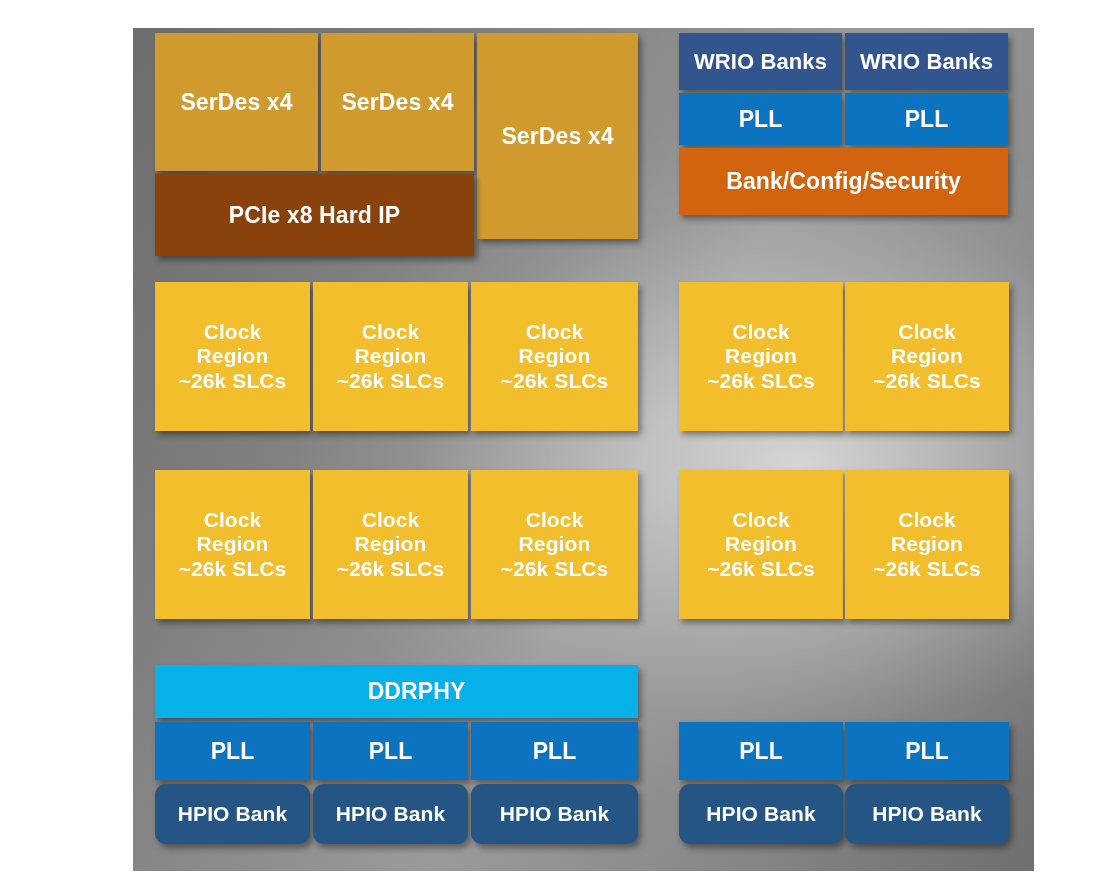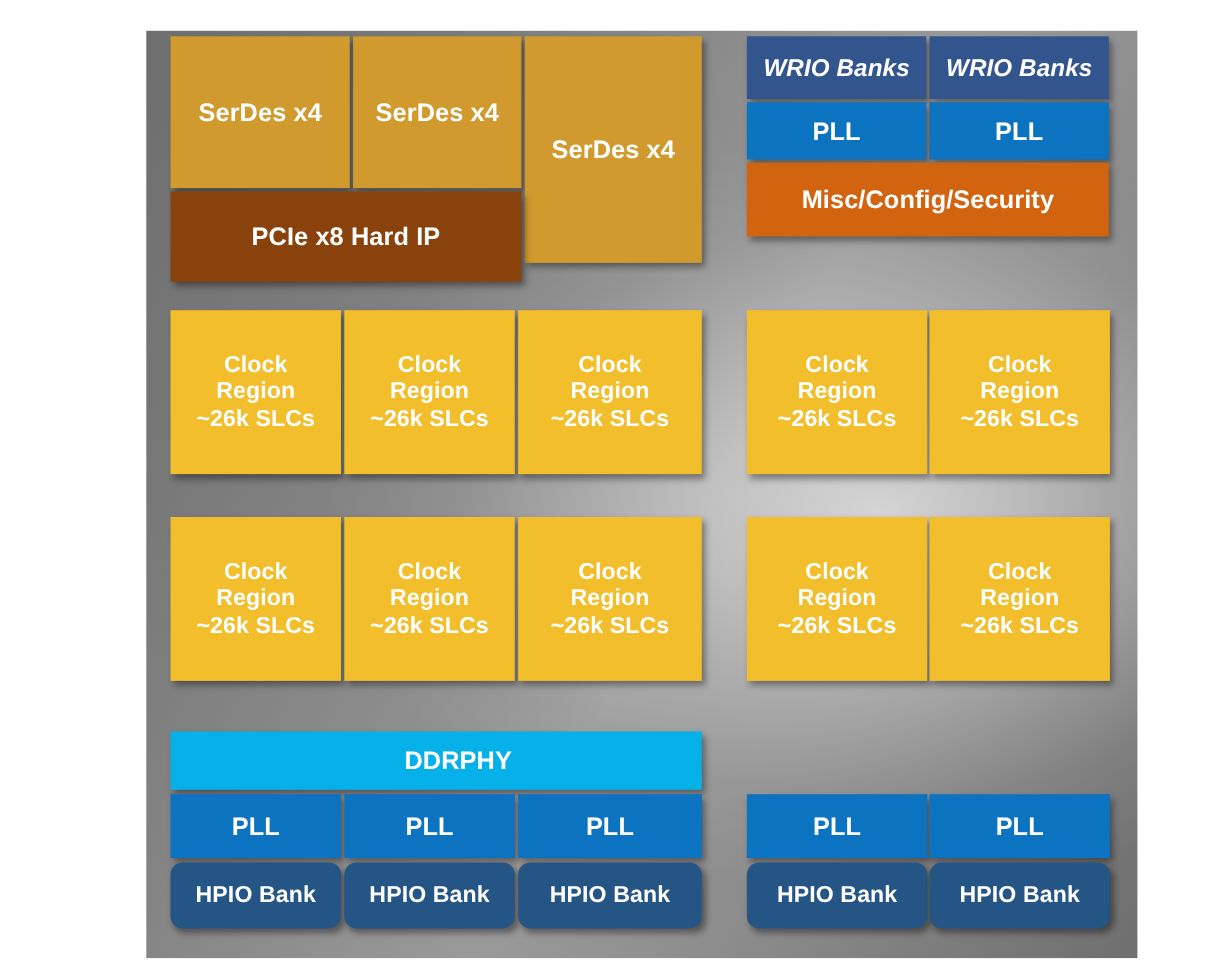--- a/index.html
+++ b/index.html
@@ -62,21 +62,21 @@
   .t-pll-top  { font-size: 23px; }
   .t-misc     { font-size: 23px; }
   .t-clock    { font-size: 21px; }
   .t-ddrphy   { font-size: 23px; }
   .t-pll      { font-size: 23px; }
   .t-hpio     { font-size: 21px; }
 
   
   .c-serdes { background: #d09a2e; }
   .c-pcie   { background: #8a420d; }
-  .c-wrio   { background: #32558e; font-style: italic; }
+  .c-wrio   { background: #32558e; }
   .c-pllTop { background: #0c73c0; }
   .c-misc   { background: #d2640f; }
   .c-clock  { background: #f2be2c; }
   .c-ddrphy { background: #06b0e8; padding-left: 40px; }
   .c-pll    { background: #0c73c0; }
   .c-hpio   { background: #255585; border-radius: 11px; }
 </style>
 </head>
 <body>
 
@@ -91,21 +91,21 @@
   <div class="blk c-pcie t-pcie" style="left:22px; top:146px; width:319px; height:82px;">PCIe x8 Hard IP</div>
 
   <div class="blk c-wrio t-wrio" style="left:546px; top:5px; width:163px; height:57px;">WRIO Banks</div>
 
   <div class="blk c-wrio t-wrio" style="left:712px; top:5px; width:163px; height:57px;">WRIO Banks</div>
 
   <div class="blk c-pllTop t-pll-top" style="left:546px; top:65px; width:163px; height:52px;">PLL</div>
 
   <div class="blk c-pllTop t-pll-top" style="left:712px; top:65px; width:163px; height:52px;">PLL</div>
 
-  <div class="blk c-misc t-misc" style="left:546px; top:120px; width:329px; height:67px;">Misc/Config/Security</div>
+  <div class="blk c-misc t-misc" style="left:546px; top:120px; width:329px; height:67px;">Bank/Config/Security</div>
 
   <div class="blk c-clock t-clock" style="left:22px; top:254px; width:155px; height:149px;">Clock
 Region
 ~26k SLCs</div>
 
   <div class="blk c-clock t-clock" style="left:180px; top:254px; width:155px; height:149px;">Clock
 Region
 ~26k SLCs</div>
 
   <div class="blk c-clock t-clock" style="left:338px; top:254px; width:167px; height:149px;">Clock

